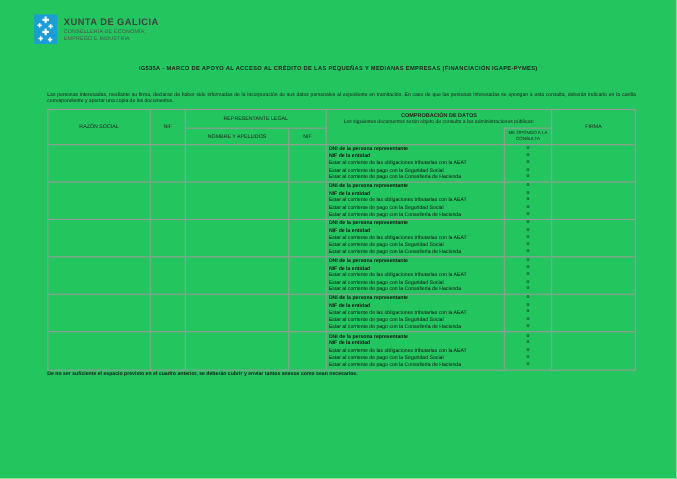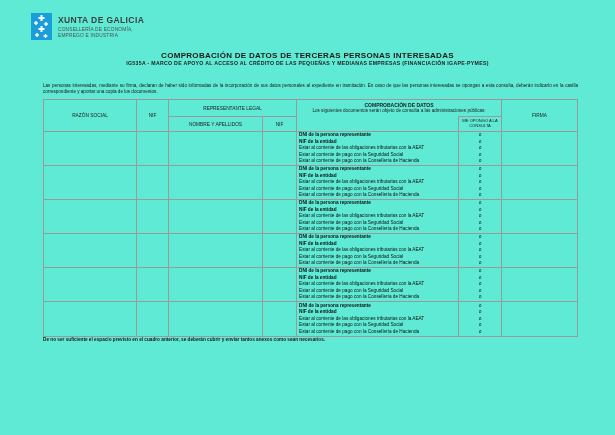--- a/index.html
+++ b/index.html
@@ -1,20 +1,20 @@
 <!DOCTYPE html>
 <html><head>
 <meta charset="utf-8">
 <style>
   * { margin: 0; padding: 0; box-sizing: border-box; }
   html, body { background: #e8e8e8; }
   .page {
     position: relative;
     width: 615px; height: 435px;
-    background: #5eead4;
+    background: #22c55e;
     font-family: "Liberation Sans", sans-serif;
     color: #000;
     overflow: hidden;
   }
   
   .brand { position: absolute; left: 31px; top: 13px; display: flex; gap: 6px; }
   .logo { display: block; flex: 0 0 auto; }
   .org { font-size: 8.5px; font-weight: bold; letter-spacing: 0.4px; color: #3f3f3f; margin-top: 2px; }
   .dept { font-size: 4.8px; line-height: 6px; letter-spacing: 0.2px; color: #4f4f4f; margin-top: 2px; }
   
@@ -80,21 +80,20 @@
     </svg>
     <div>
       <div class="org">XUNTA DE GALICIA</div>
       <div class="dept">
         <div>CONSELLERÍA DE ECONOMÍA,</div>
         <div>EMPREGO E INDUSTRIA</div>
       </div>
     </div>
   </header>
 
-  <div class="title">COMPROBACIÓN DE DATOS DE TERCERAS PERSONAS INTERESADAS</div>
   <div class="subtitle">IG535A - MARCO DE APOYO AL ACCESO AL CRÉDITO DE LAS PEQUEÑAS Y MEDIANAS EMPRESAS (FINANCIACIÓN IGAPE-PYMES)</div>
   <p class="intro">Las personas interesadas, mediante su firma, declaran de haber sido informadas de la incorporación de sus datos personales al expediente en tramitación. En caso de que las personas interesadas se opongan a esta consulta, deberán indicarlo en la casilla correspondiente y aportar una copia de los documentos.</p>
 
   <div class="tbl">
 
     <div class="thead">
       <div class="hc h-razon">RAZÓN SOCIAL</div>
       <div class="hc h-nif">NIF</div>
       <div class="hc h-rep">
         <div class="h-rep-top">REPRESENTANTE LEGAL</div>

